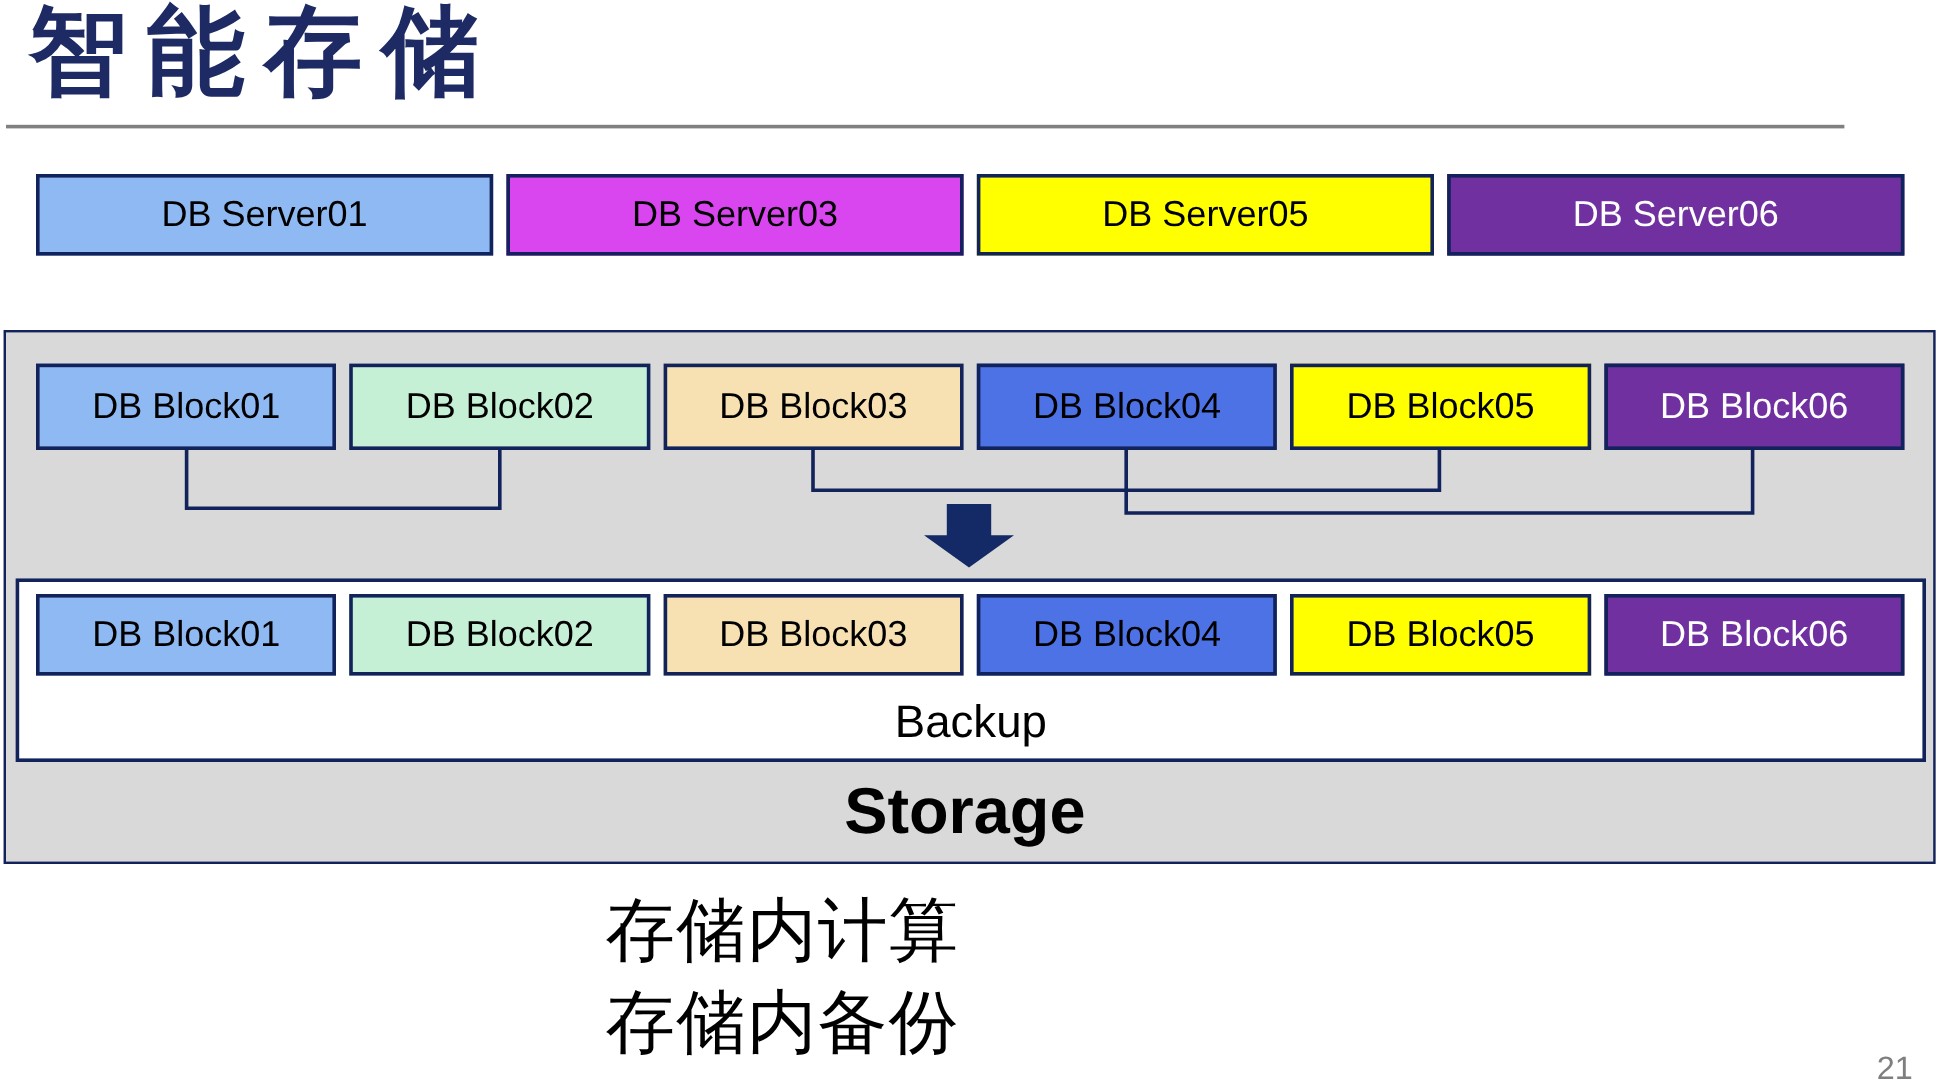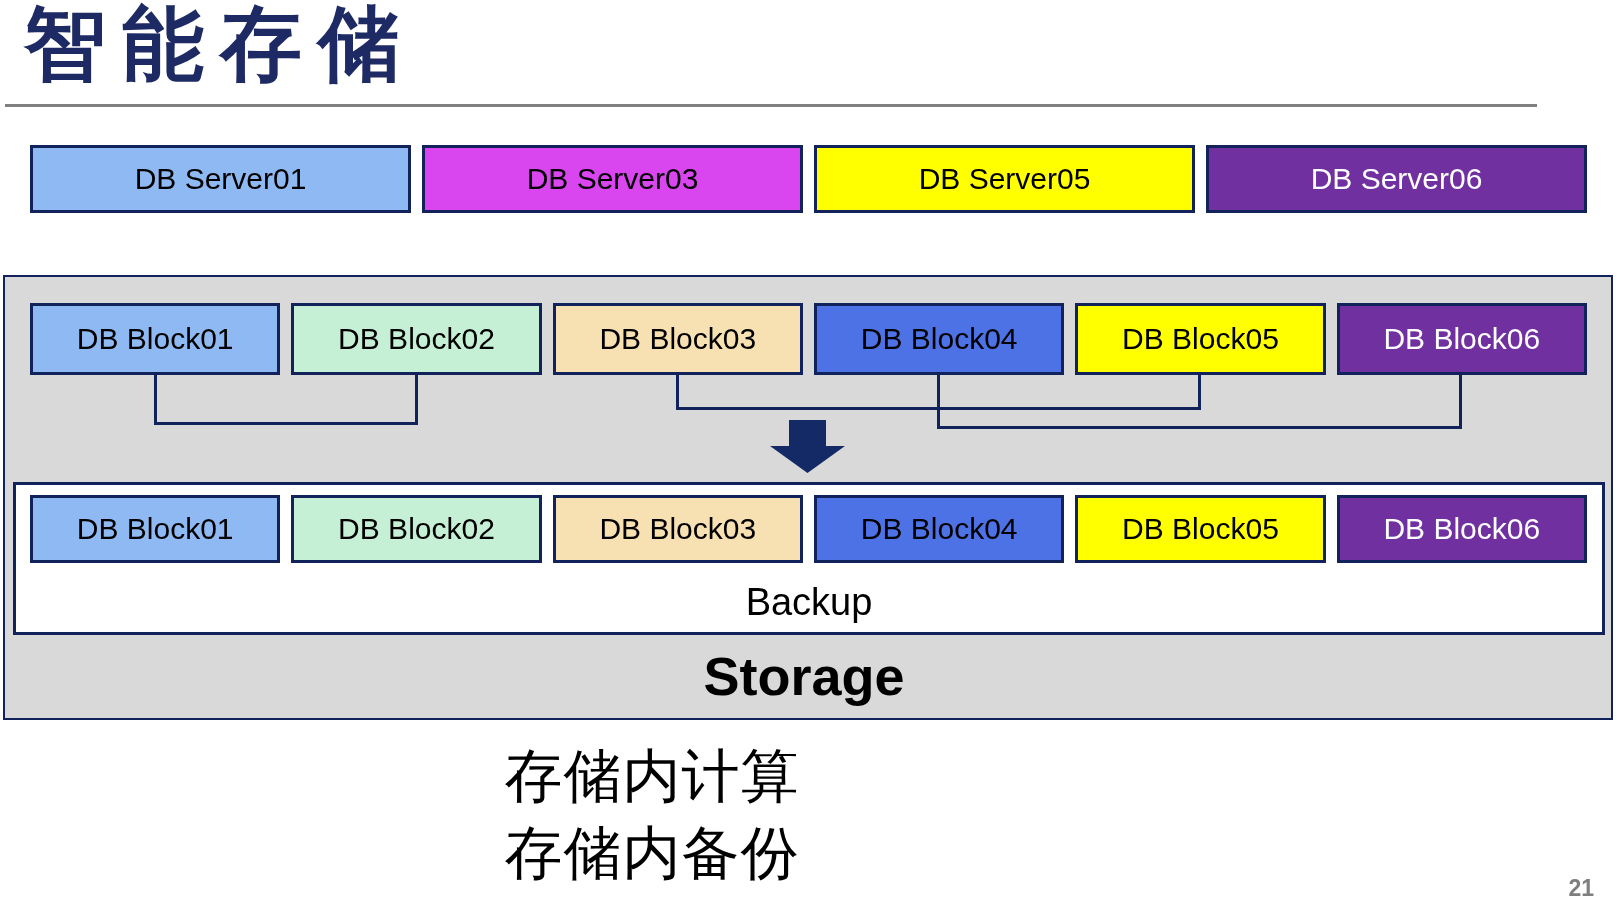--- a/index.html
+++ b/index.html
@@ -29,21 +29,21 @@
 
   .connector-layer{position:absolute; left:0; top:0; width:1620px; height:910px; pointer-events:none;}
 
   .backup-label{position:absolute; left:13px; top:572px; width:1592px; text-align:center;
                 font-size:38px; color:#000000; line-height:60px;}
   .storage-label{position:absolute; left:3px; top:635px; width:1602px; height:85px; text-align:center;
                  font-size:54px; font-weight:700; color:#000000; line-height:82px;}
 
   .captions{position:absolute; left:0; top:737px; width:1304px; text-align:center;
             font-size:58px; color:#000000; line-height:77px; letter-spacing:1px;}
-  .page-number{position:absolute; right:26px; top:875px; font-size:23px; color:var(--page-color);font-weight:bold;}
+  .page-number{position:absolute; right:26px; top:875px; font-size:27px; color:var(--page-color);}
 </style>
 </head>
 <body>
 
 <div class="slide">
 
   <div class="title">智能存储</div>
   <div class="separator"></div>
 
   <div class="row row-servers">

